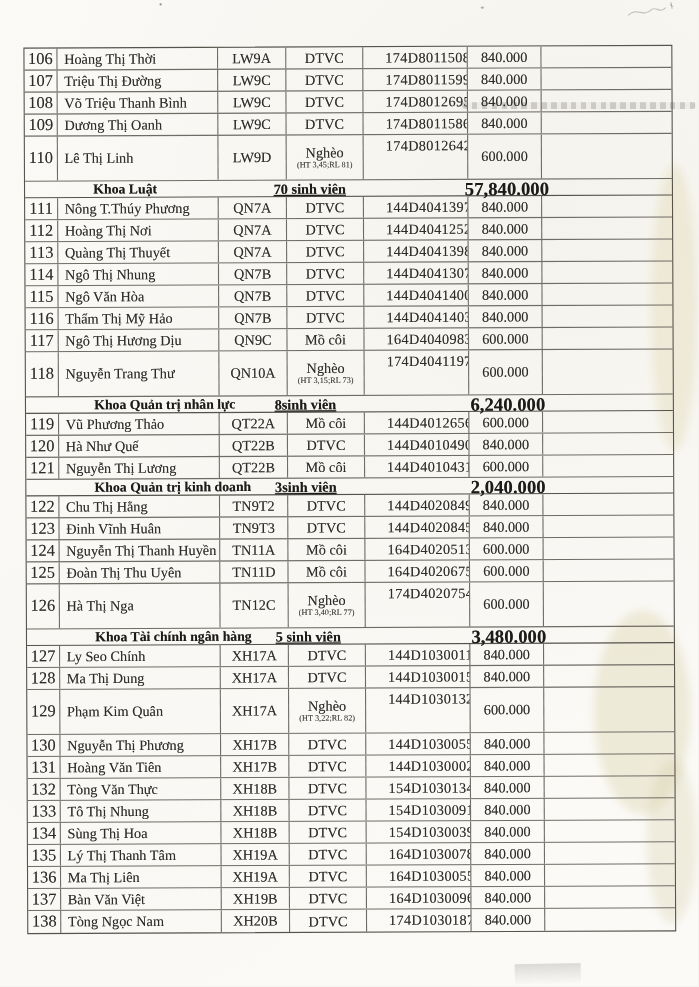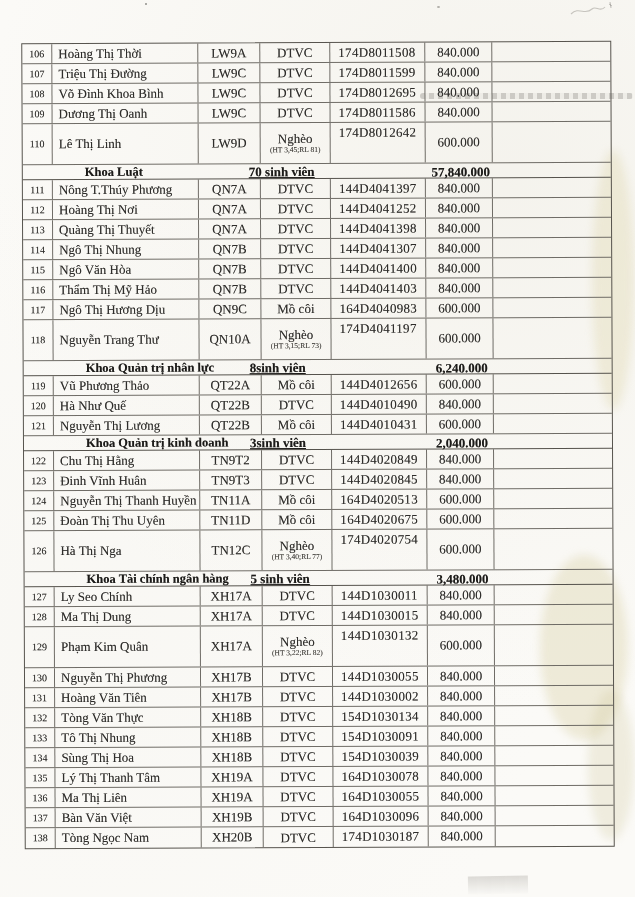--- a/index.html
+++ b/index.html
@@ -36,38 +36,38 @@
   .row:last-child{border-bottom:none;}
   .cell{
     border-right:1px solid #6f6c66;
     display:flex;align-items:center;justify-content:center;
     font-size:13px;line-height:14px;
     overflow:hidden;white-space:nowrap;
     text-shadow:0 0 .4px rgba(40,38,34,.45);
     box-sizing:border-box;
   }
   .cell:last-child{border-right:none;}
-  .c-no{font-size:10px;}
+  .c-no{font-size:15px;}
   .c-name{justify-content:flex-start;padding-left:6px;}
-  .c-id{justify-content:flex-start;padding-left:8px;letter-spacing:.3px;}
+  .c-id{justify-content:flex-start;padding-left:20px;letter-spacing:.3px;}
   .c-cat{flex-direction:column;justify-content:center;line-height:13px;}
   .cat-note{display:block;font-size:7.5px;line-height:9px;color:#45433f;letter-spacing:0;}
   .cat-note:empty{display:none;}
   .row.tall .c-id{align-items:flex-start;padding-top:3px;}
   
   .srow{
     position:relative;height:15px;
     border-bottom:1px solid #55524c;
     box-sizing:border-box;
     font-weight:bold;color:#1c1b19;
     text-shadow:0 0 .4px rgba(20,19,17,.5);
   }
   .s-khoa{position:absolute;left:62px;top:0;font-size:12.5px;line-height:15px;white-space:nowrap;}
   .s-count{position:absolute;left:226px;top:0;font-size:13px;line-height:15px;white-space:nowrap;text-decoration:underline;}
-  .s-total{position:absolute;left:392px;top:1px;width:92px;text-align:center;font-size:13px;line-height:15px;}
+  .s-total{position:absolute;left:392px;top:1px;width:92px;text-align:center;font-size:17px;line-height:15px;}
   
   .mark{position:absolute;pointer-events:none;}
   .dot1{left:145px;top:3px;width:2px;height:2px;border-radius:50%;background:rgba(60,58,54,.55);}
   .dot2{left:437px;top:6px;width:3px;height:2px;border-radius:50%;background:rgba(90,88,82,.45);}
   .scribble{left:565px;top:0;}
   .smear{
     left:420px;top:93px;width:213px;height:6px;border-radius:3px;
     background:repeating-linear-gradient(90deg,
       rgba(58,55,50,.22) 0 5px, rgba(58,55,50,.04) 5px 9px);
     filter:blur(.5px);
@@ -120,21 +120,21 @@
     <div class="cell c-cat">
       <span class="cat-main">DTVC</span>
 
     </div>
     <div class="cell c-id">174D8011599</div>
     <div class="cell c-amt">840.000</div>
     <div class="cell c-blank"></div>
   </div>
       <div class="row">
     <div class="cell c-no">108</div>
-    <div class="cell c-name">Võ Đình Khoa Bình</div>
+    <div class="cell c-name">Võ Triệu Thanh Bình</div>
     <div class="cell c-class">LW9C</div>
     <div class="cell c-cat">
       <span class="cat-main">DTVC</span>
 
     </div>
     <div class="cell c-id">174D8012695</div>
     <div class="cell c-amt">840.000</div>
     <div class="cell c-blank"></div>
   </div>
       <div class="row">

